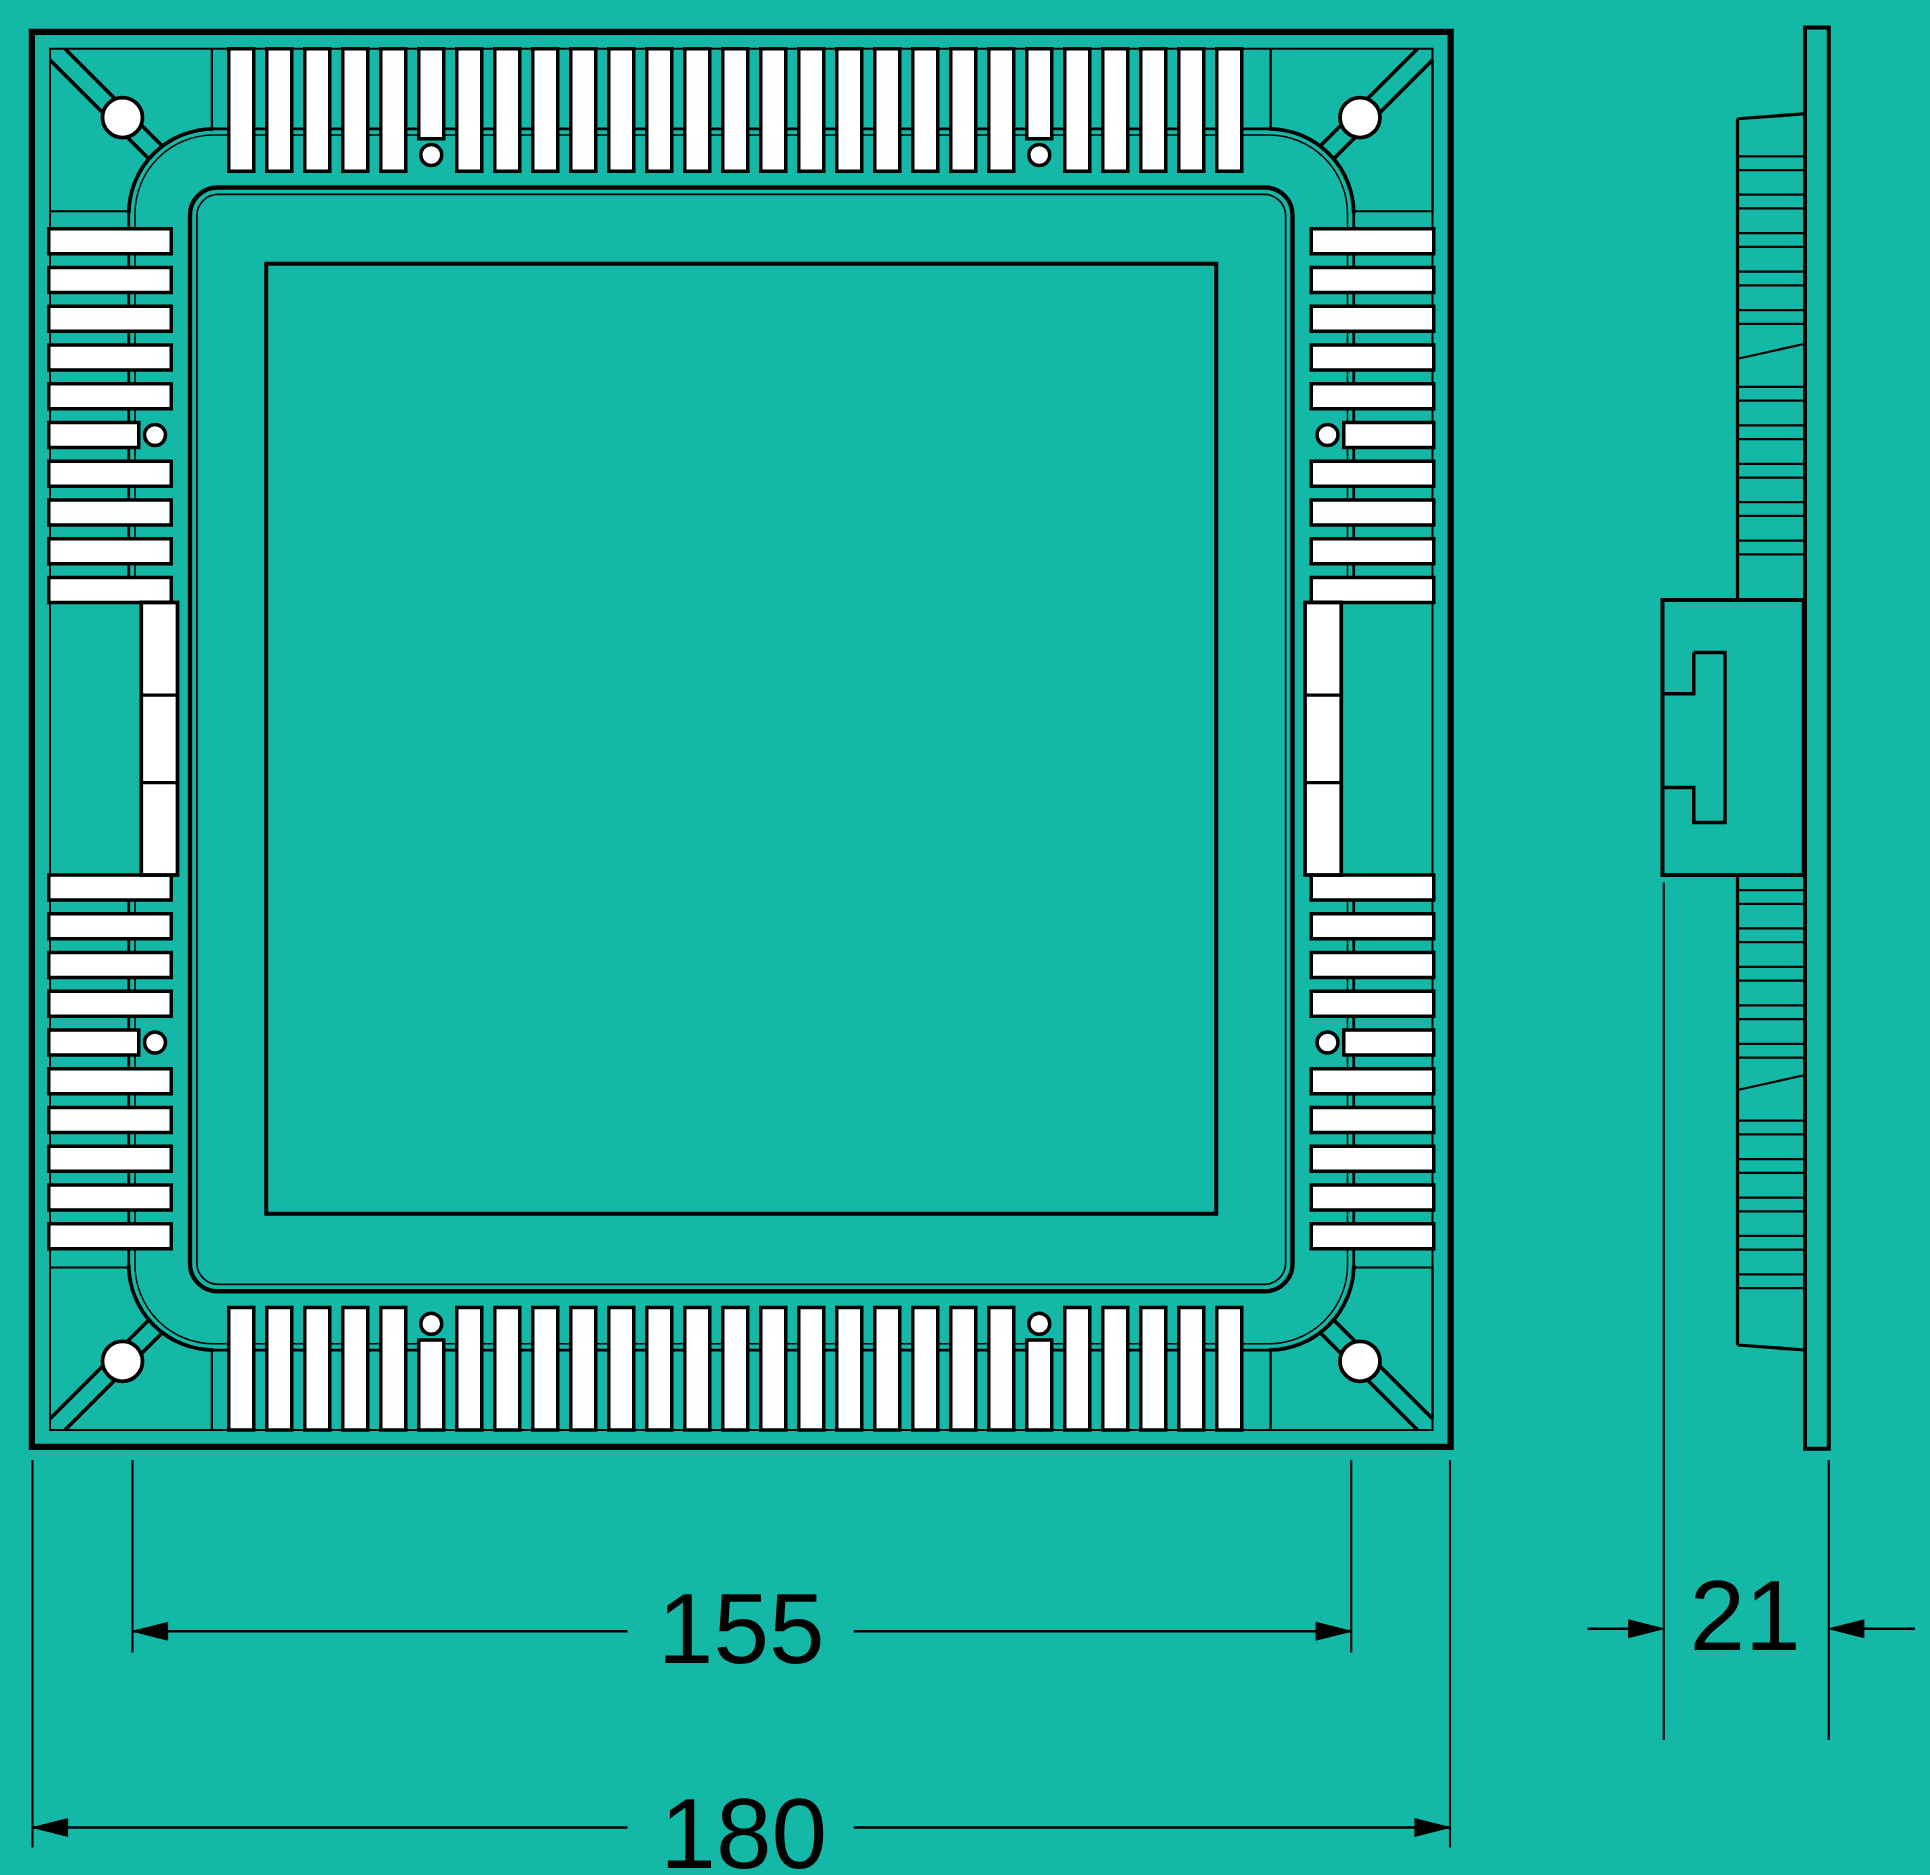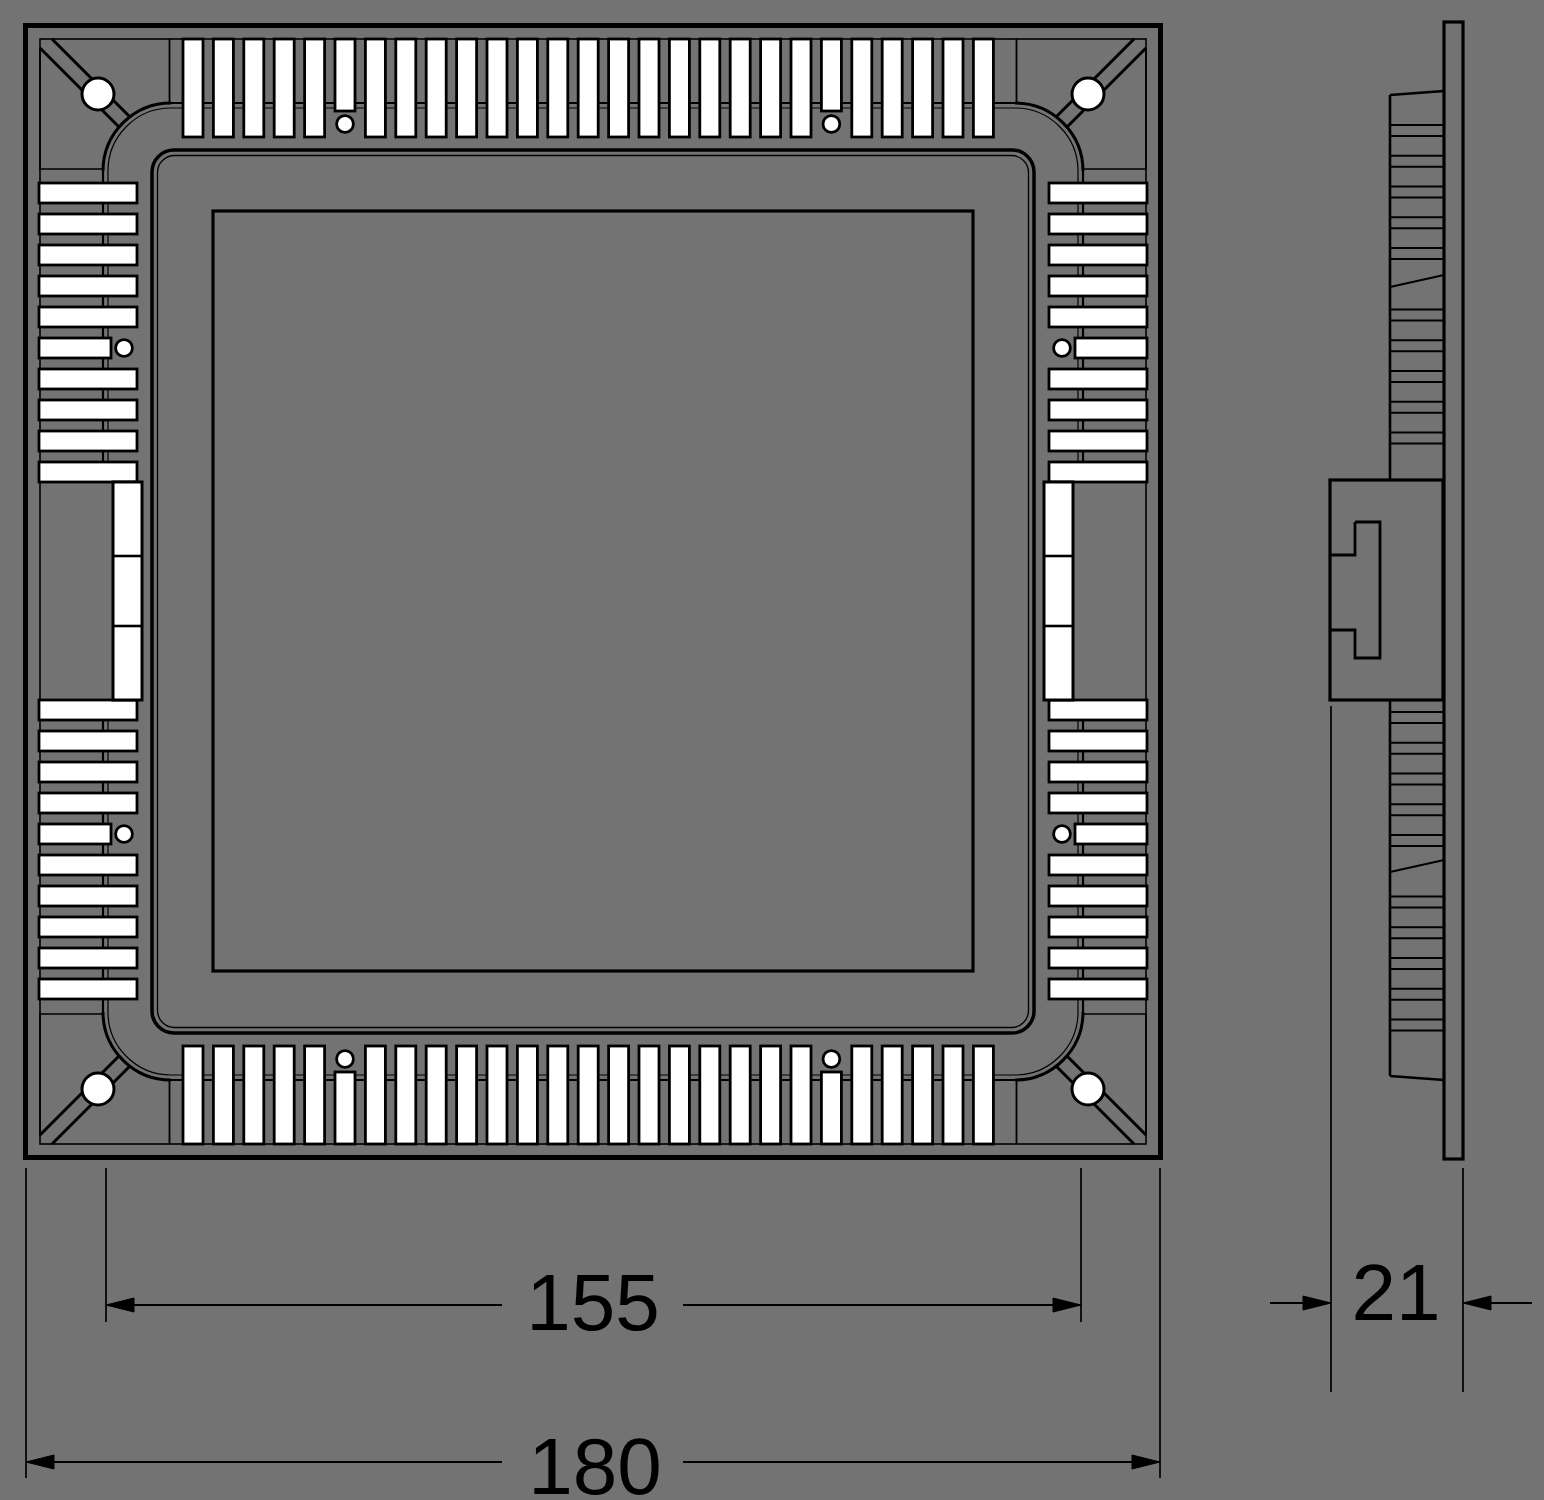--- a/index.html
+++ b/index.html
@@ -1,16 +1,16 @@
 <!DOCTYPE html>
 <html><head>
 <meta charset="utf-8">
 <style>
   html,body{margin:0;padding:0;background:#fff;}
-  .canvas{position:relative;width:1544px;height:1500px;background:#737373;overflow:hidden;}
+  .canvas{position:relative;width:1544px;height:1500px;background:#14b8a6;overflow:hidden;}
   svg{display:block;}
   .dim-text{font-family:"Liberation Sans", sans-serif;font-size:80px;fill:#000;}
 </style>
 </head>
 <body>
 
 <div class="canvas">
 <svg width="1544" height="1500" viewBox="0 0 1544 1500">
 
   <g fill="none" stroke="#000">

